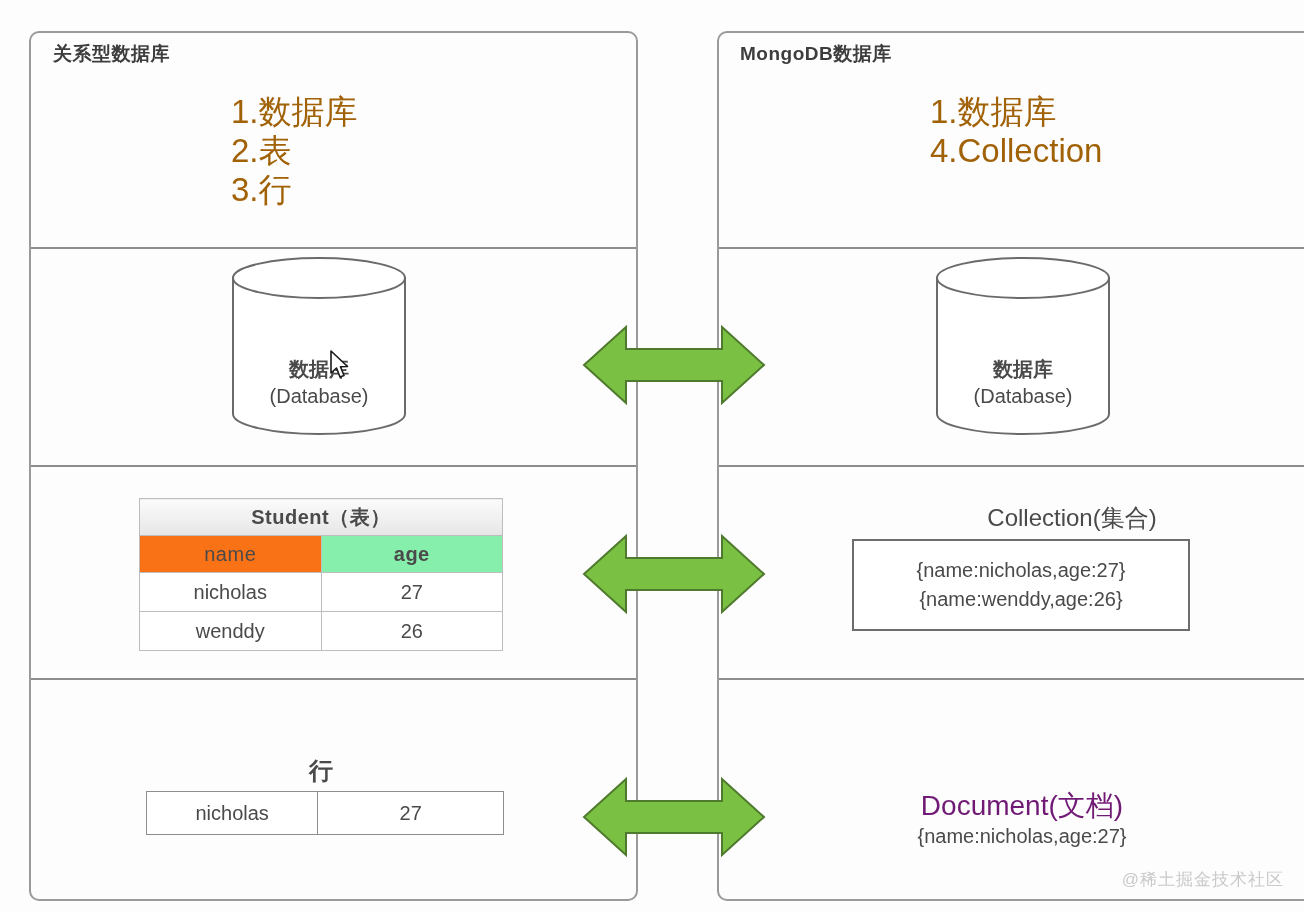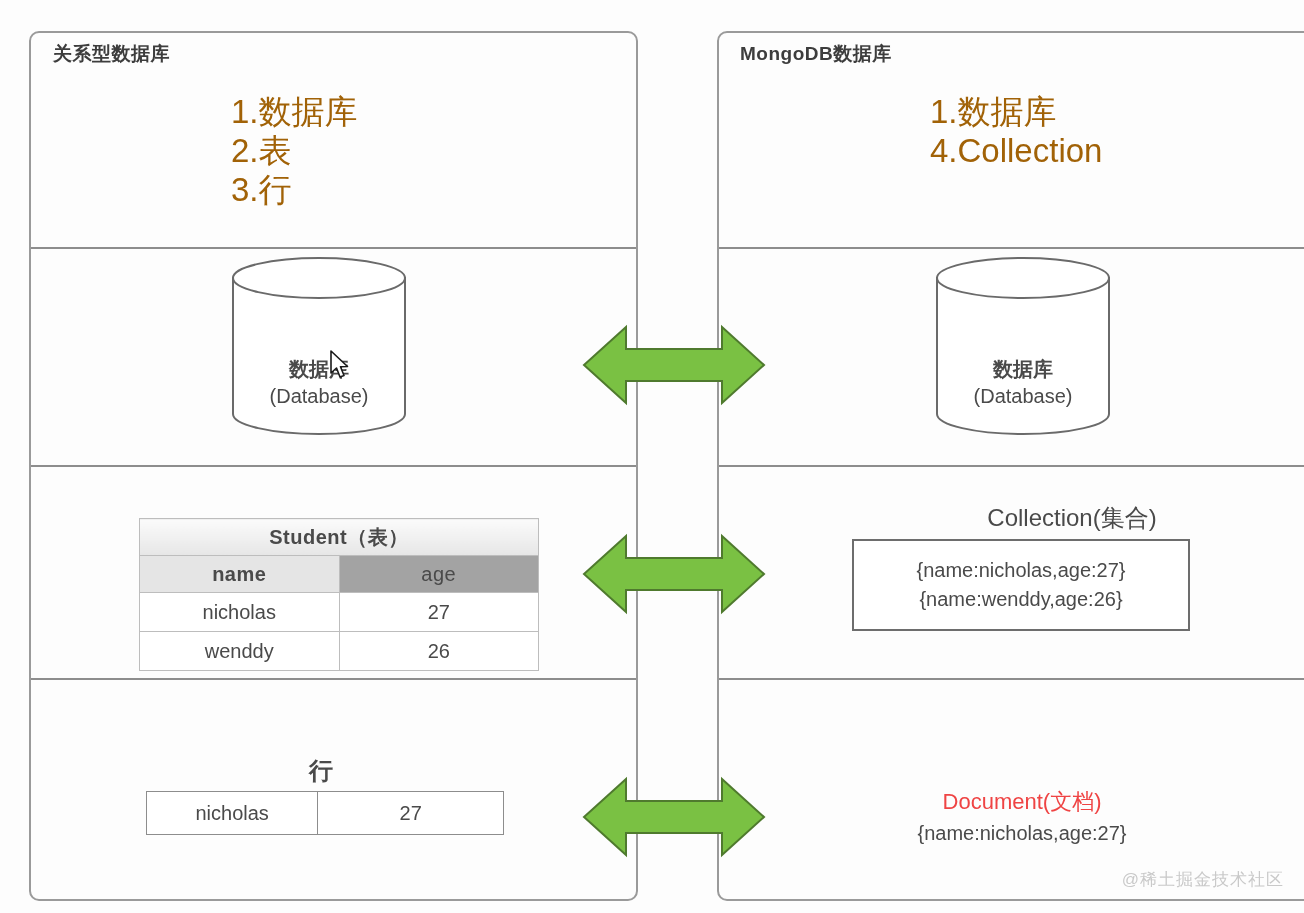--- a/index.html
+++ b/index.html
@@ -90,22 +90,22 @@
     color: #4a4a4a;
     pointer-events: none;
   }
   .cyl-label .cn { font-weight: 600; display: block; margin-top: 32px; }
   .cyl-label .en { display: block; }
 
   
   #student-table {
     position: absolute;
     left: 139px;
-    top: 518px;
-    width: 400px;
+    top: 498px;
+    width: 364px;
     border-collapse: collapse;
     font-size: 20px;
     background: #fff;
   }
   #student-table th,
   #student-table td {
     border: 1px solid #bdbdbd;
     text-align: center;
     color: #4a4a4a;
     font-weight: normal;
@@ -182,24 +182,23 @@
 
   
   #document-block {
     position: absolute;
     left: 852px;
     top: 787px;
     width: 340px;
     text-align: center;
   }
   #document-block .doc-title {
-    font-size: 22px;
-    color: #ef4444;
+    font-size: 28px;
+    color: #701a75;
     display: block;
-    margin-bottom: 5px;
   }
   #document-block .doc-body {
     font-size: 20px;
     color: #4a4a4a;
     display: block;
     white-space: nowrap;
   }
 
   
   .arrow {
@@ -256,22 +255,22 @@
       <span class="en">(Database)</span>
     </div>
   </div>
 
   <table id="student-table">
     <thead>
       <tr>
         <th colspan="2">Student（表）</th>
       </tr>
       <tr>
-        <th class="c-name" style="background:#e5e5e5;font-weight:bold;">name</th>
-        <th style="background:#a3a3a3;font-weight:normal;">age</th>
+        <th class="c-name" style="background:#f97316;font-weight:normal;">name</th>
+        <th style="background:#86efac;font-weight:bold;">age</th>
       </tr>
     </thead>
     <tbody>
       <tr>
         <td class="c-name">nicholas</td>
         <td>27</td>
       </tr>
       <tr>
         <td class="c-name">wenddy</td>
         <td>26</td>

